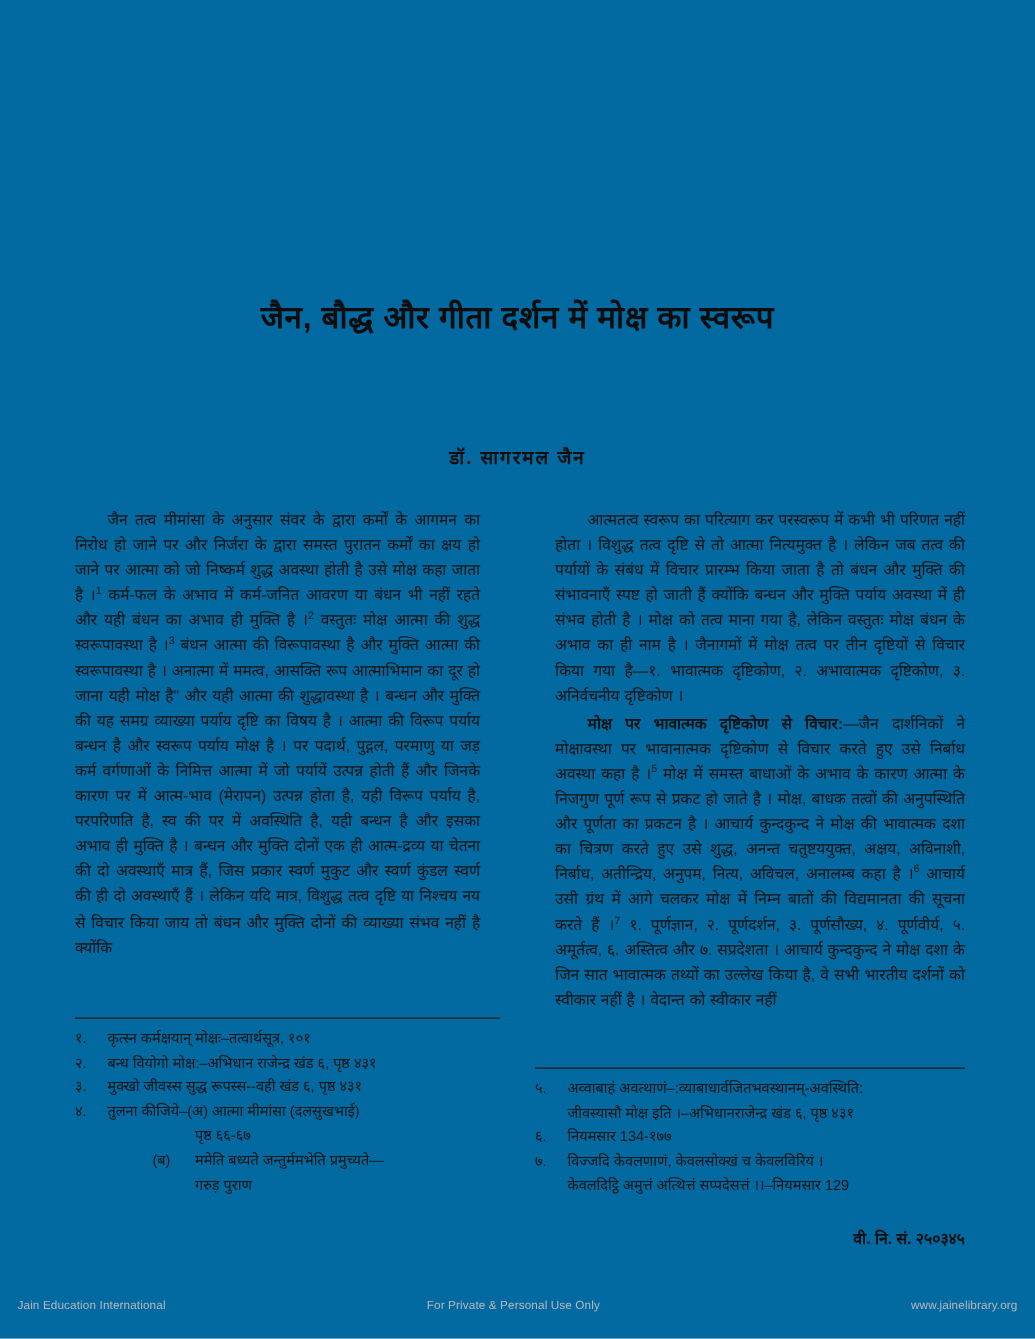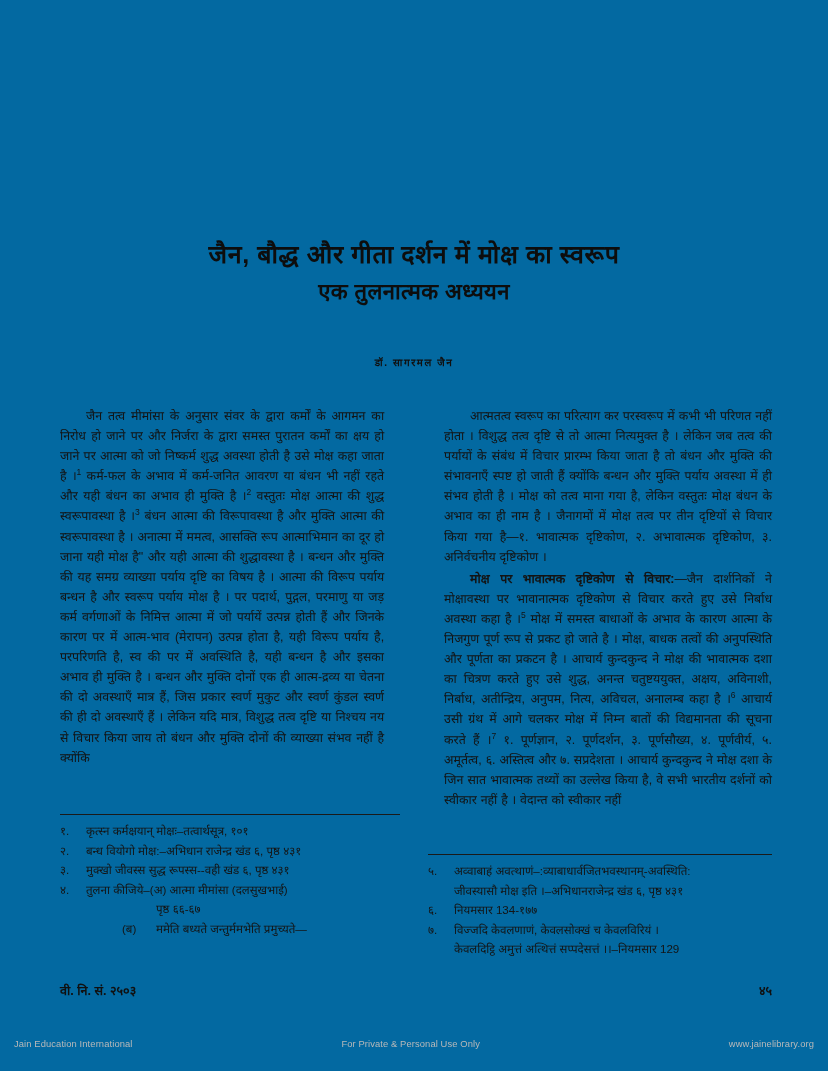--- a/index.html
+++ b/index.html
@@ -49,21 +49,21 @@
     margin-top: 8px;
     color: #0d0d0d;
   }
   .author {
     position: absolute;
     left: 60px;
     top: 355px;
     width: 708px;
     text-align: center;
     font-family: "Liberation Sans", "DejaVu Sans", sans-serif;
-    font-size: 10px;
+    font-size: 15px;
     font-weight: 700;
     letter-spacing: 1.6px;
     color: #101010;
   }
 
   
   .columns {
     position: absolute;
     left: 60px;
     top: 406px;
@@ -161,27 +161,26 @@
     width: 344px;
   }
 
   
   .page-footer {
     position: absolute;
     left: 60px;
     top: 982px;
     width: 712px;
     display: flex;
-    justify-content: space-between;
+    justify-content: flex-end;
     align-items: baseline;
     font-family: "Liberation Sans", "DejaVu Sans", sans-serif;
     font-size: 12.6px;
     font-weight: 700;
     color: #101010;
-    gap: 36px;
   }
 
   
   .watermark {
     position: absolute;
     left: 0;
     top: 1038px;
     width: 828px;
     display: flex;
     justify-content: space-between;
@@ -196,21 +195,20 @@
     margin-left: -40px;
   }
 </style>
 </head>
 <body>
 
 <div class="page">
 
   <div class="title-block">
     <div class="title-line-1">जैन, बौद्ध और गीता दर्शन में मोक्ष का स्वरूप</div>
-    <div class="title-line-2">एक तुलनात्मक अध्ययन</div>
   </div>
 
   <div class="author">डॉ. सागरमल जैन</div>
 
   <div class="columns">
 
     <div class="col">
       <div class="body-text">
         <p class="indent"><span>जैन तत्व मीमांसा के अनुसार संवर के द्वारा कर्मों के आगमन का निरोध हो जाने पर और निर्जरा के द्वारा समस्त पुरातन कर्मों का क्षय हो जाने पर आत्मा को जो निष्कर्म शुद्ध अवस्था होती है उसे मोक्ष कहा जाता है ।</span><sup class="fn">1</sup><span> कर्म-फल के अभाव में कर्म-जनित आवरण या बंधन भी नहीं रहते और यही बंधन का अभाव ही मुक्ति है ।</span><sup class="fn">2</sup><span> वस्तुतः मोक्ष आत्मा की शुद्ध स्वरूपावस्था है ।</span><sup class="fn">3</sup><span> बंधन आत्मा की विरूपावस्था है और मुक्ति आत्मा की स्वरूपावस्था है । अनात्मा में ममत्व, आसक्ति रूप आत्माभिमान का दूर हो जाना यही मोक्ष है" और यही आत्मा की शुद्धावस्था है । बन्धन और मुक्ति की यह समग्र व्याख्या पर्याय दृष्टि का विषय है । आत्मा की विरूप पर्याय बन्धन है और स्वरूप पर्याय मोक्ष है । पर पदार्थ, पुद्गल, परमाणु या जड़ कर्म वर्गणाओं के निमित्त आत्मा में जो पर्यायें उत्पन्न होती हैं और जिनके कारण पर में आत्म-भाव (मेरापन) उत्पन्न होता है, यही विरूप पर्याय है, परपरिणति है, स्व की पर में अवस्थिति है, यही बन्धन है और इसका अभाव ही मुक्ति है । बन्धन और मुक्ति दोनों एक ही आत्म-द्रव्य या चेतना की दो अवस्थाएँ मात्र हैं, जिस प्रकार स्वर्ण मुकुट और स्वर्ण कुंडल स्वर्ण की ही दो अवस्थाएँ हैं । लेकिन यदि मात्र, विशुद्ध तत्व दृष्टि या निश्चय नय से विचार किया जाय तो बंधन और मुक्ति दोनों की व्याख्या संभव नहीं है क्योंकि</span></p>
       </div>
@@ -247,20 +245,21 @@
       <div class="fn-row">
         <span class="fn-num">४.</span>
         <span class="fn-text">तुलना कीजिये–(अ) आत्मा मीमांसा (दलसुखभाई)</span>
       </div>
       <div class="fn-cont-deep">पृष्ठ ६६-६७</div>
 
       <div class="fn-sub">
         <span class="fn-sub-label">(ब)</span>
         <span class="fn-text">ममेति बध्यते जन्तुर्ममभेति प्रमुच्यते—</span>
       </div>
+      <div class="fn-cont-deep">गरुड़ पुराण</div>
 
     </div>
   </div>
 
   <div class="right-footnotes">
     <hr class="fn-rule">
     <div class="footnotes">
 
       <div class="fn-row">
         <span class="fn-num">५.</span>

